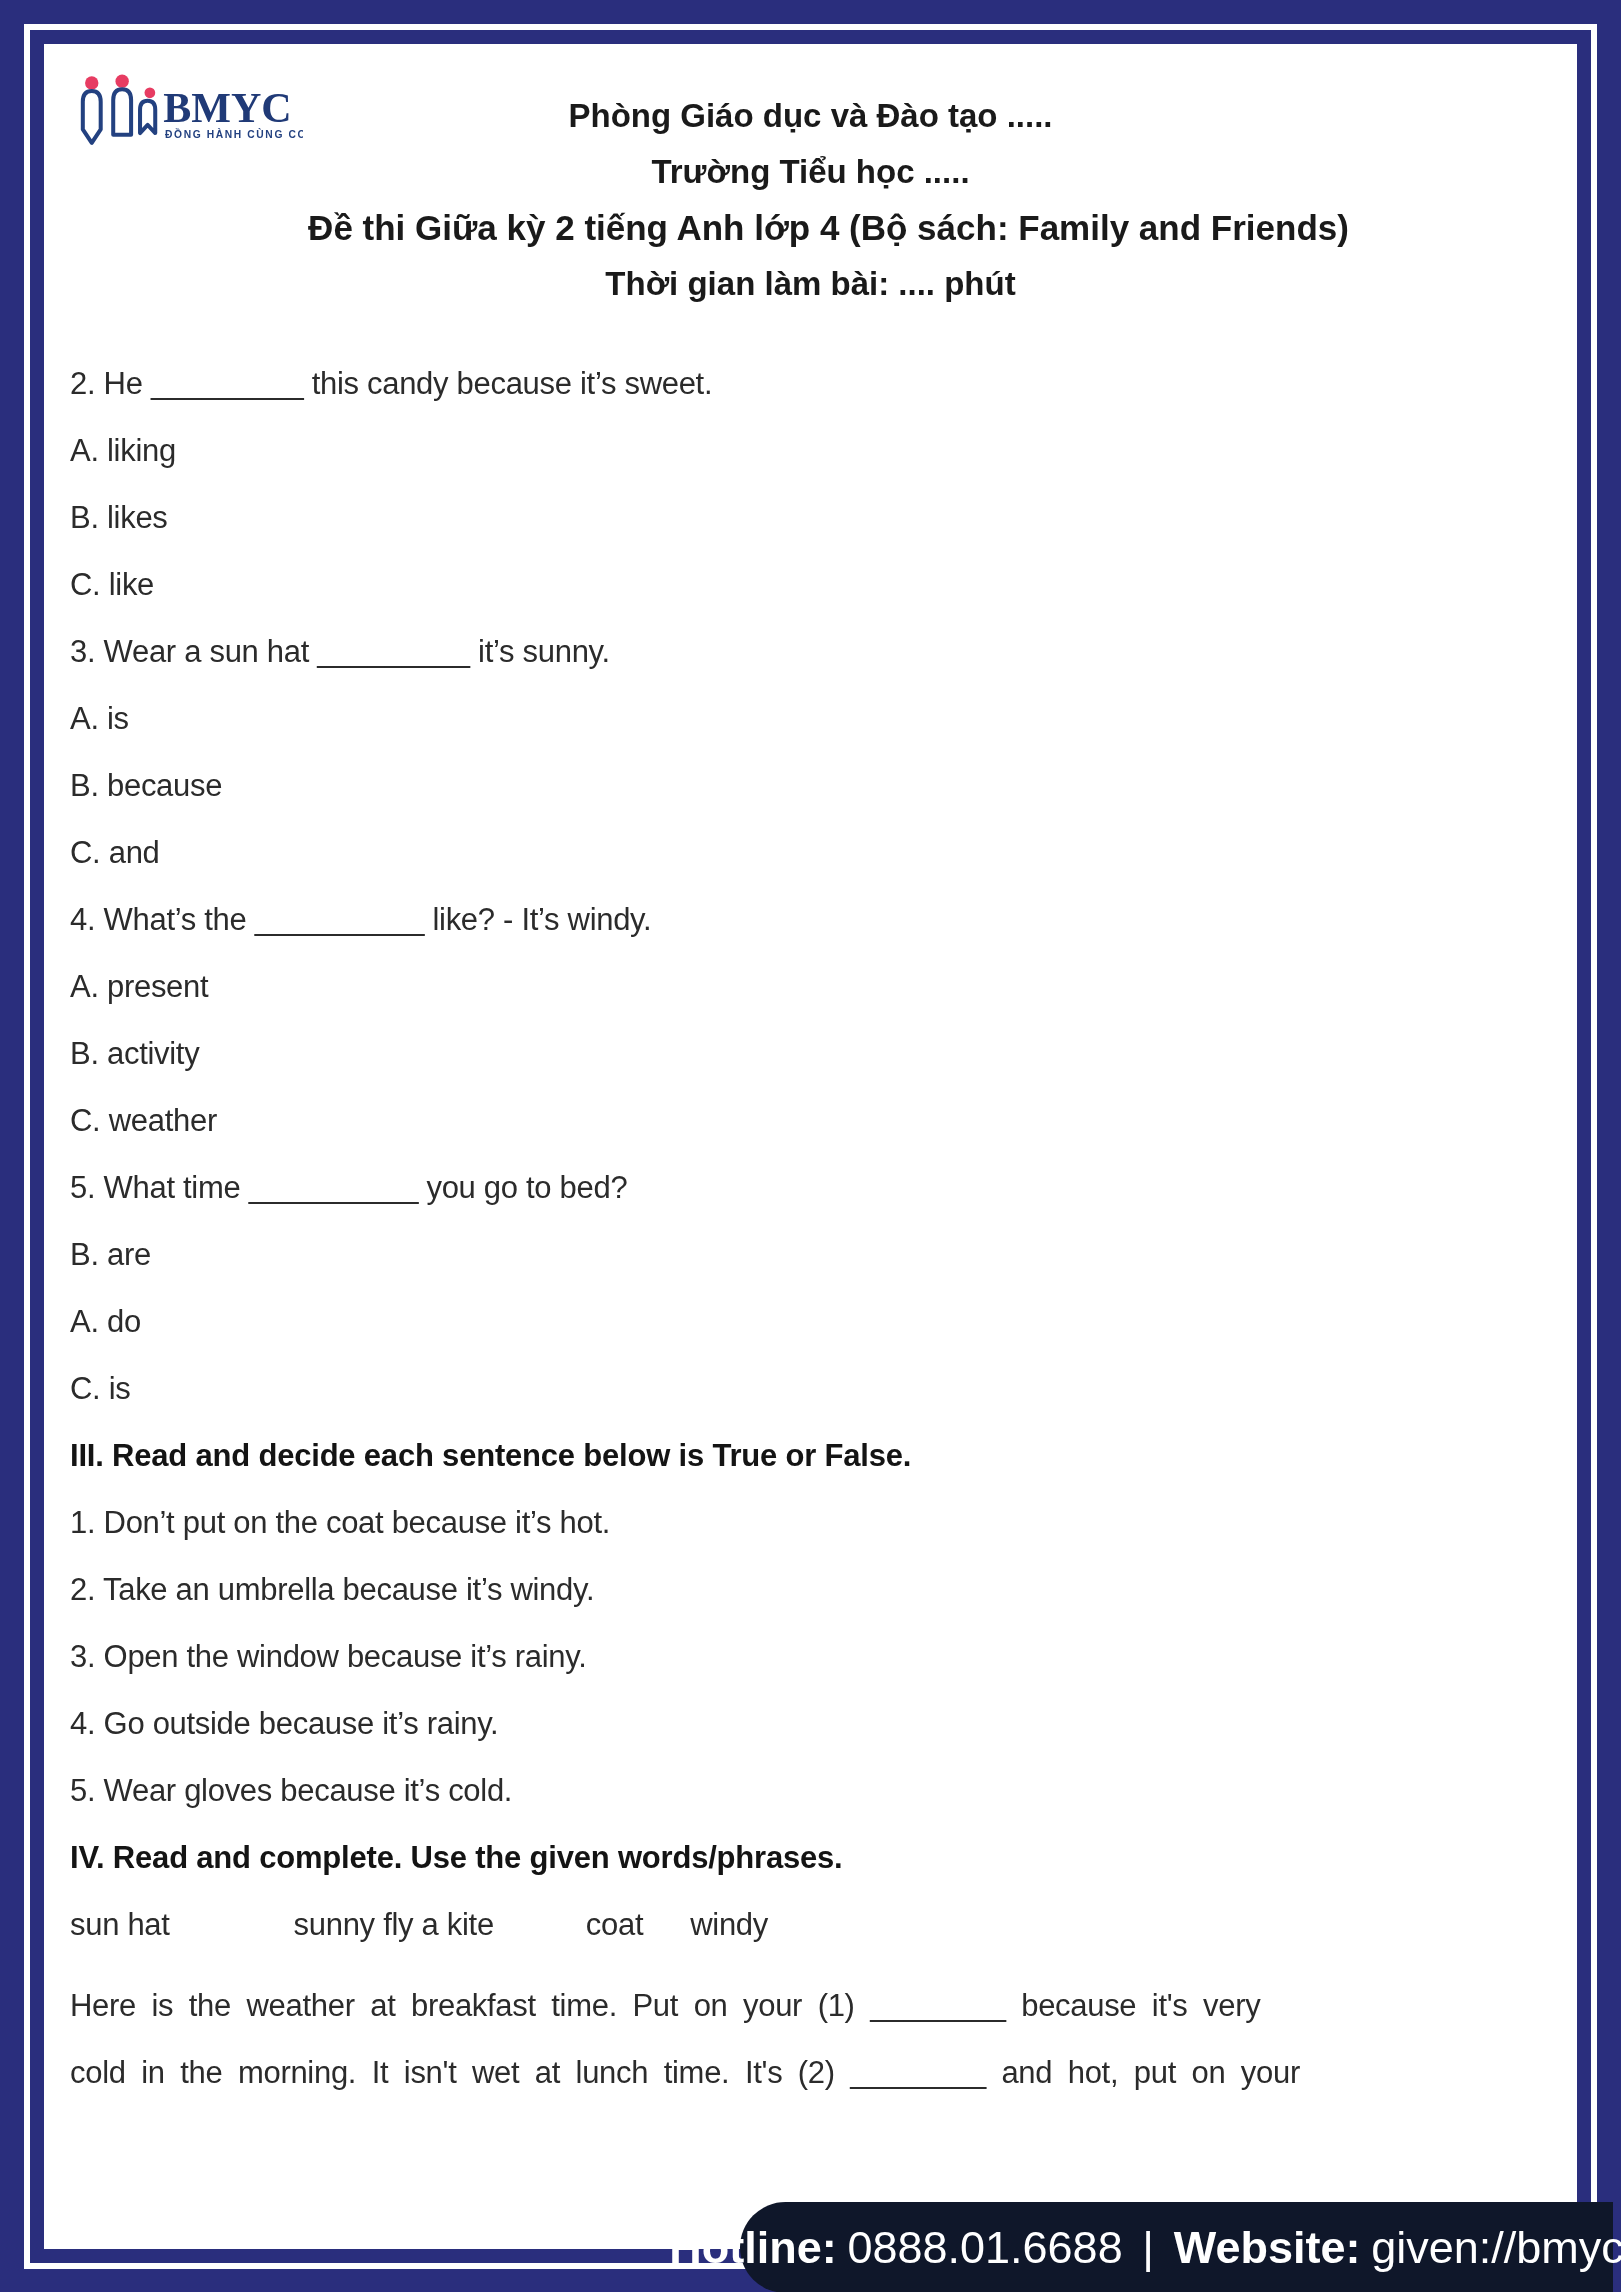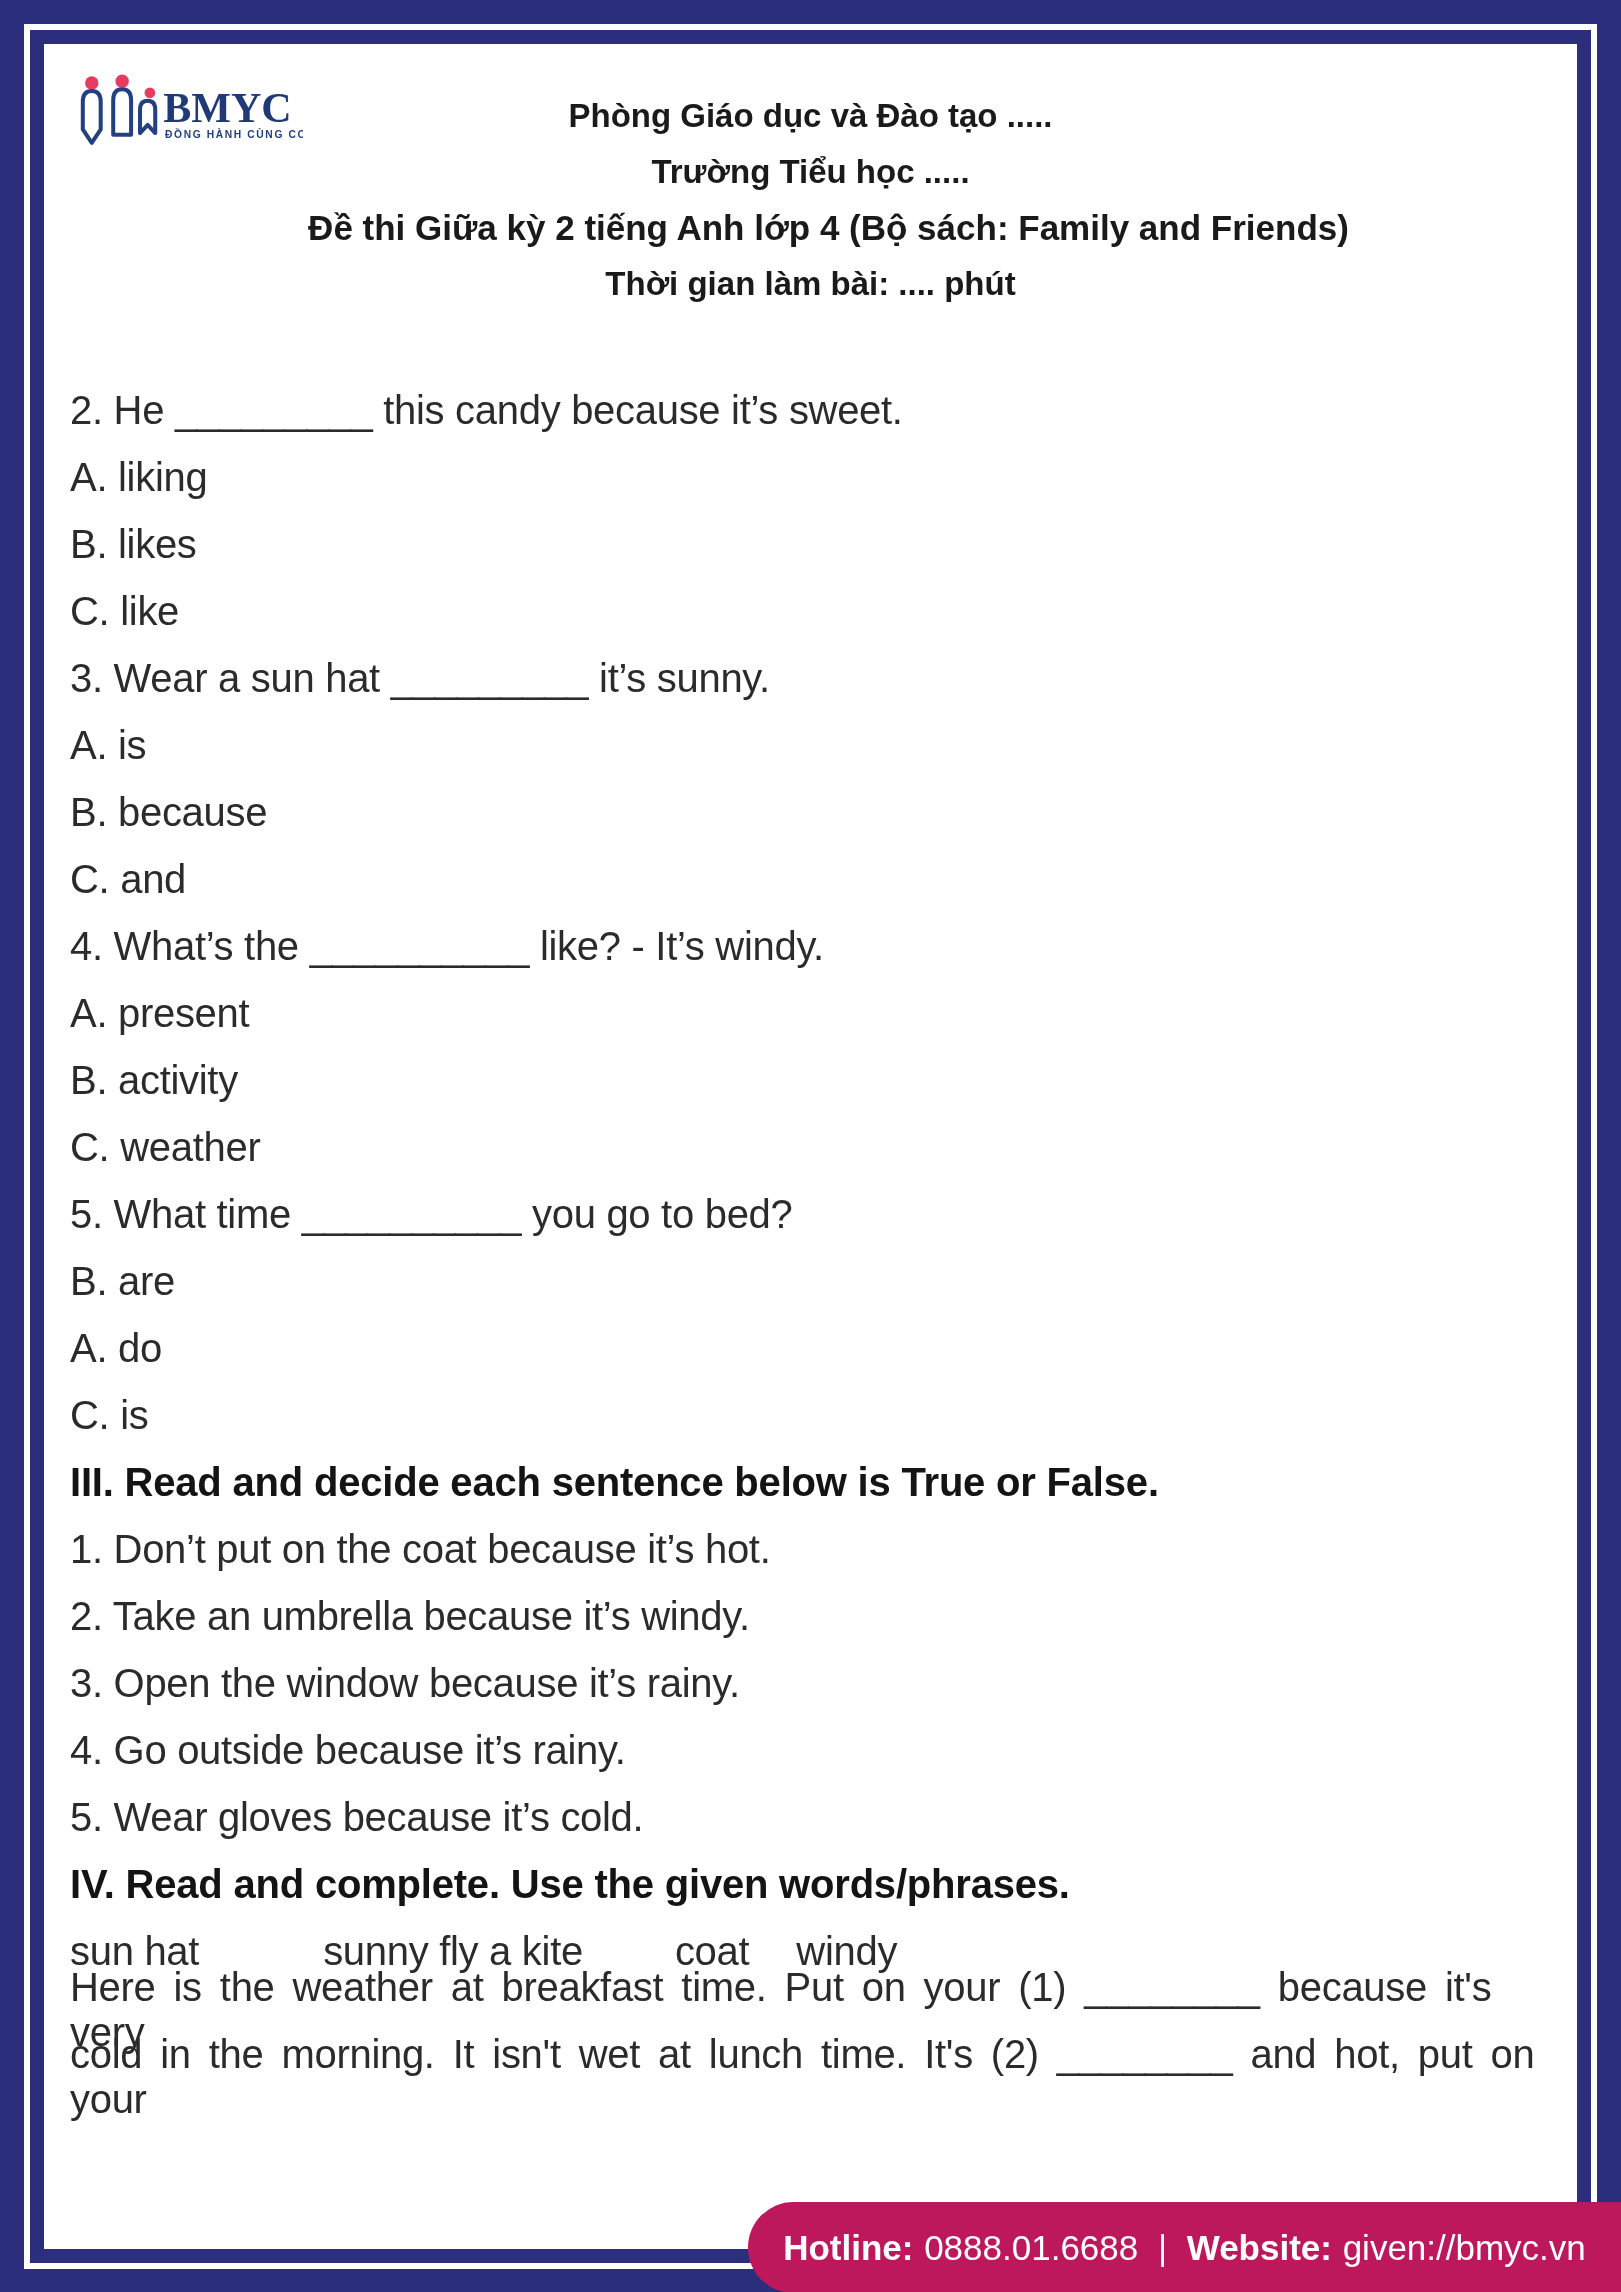--- a/index.html
+++ b/index.html
@@ -17,34 +17,34 @@
   .logo{position:absolute;left:35px;top:29.6px;}
 
   
   .header{position:absolute;left:0;right:0;top:44px;text-align:center;color:#1a1a1a;}
   .h-line{height:56px;display:flex;align-items:center;justify-content:center;}
   .h-sub{font-size:33px;font-weight:600;}
   .h-title{font-size:35px;font-weight:700;padding-left:36px;}
 
   
   .questions{position:absolute;left:26px;right:28px;top:322px;color:#2b2b2b;}
-  .line{height:67px;display:flex;align-items:flex-end;font-size:40px;letter-spacing:-0.3px;}
+  .line{height:67px;display:flex;align-items:flex-start;font-size:31px;letter-spacing:-0.3px;}
   .heading{font-weight:700;color:#141414;letter-spacing:-0.2px;}
   .passage{word-spacing:7.2px;color:#2b2b2b;}
   .p-first{margin-top:14.3px;}
   .wb0{margin-right:124px;}
   .wb1{margin-right:92px;}
   .wb2{margin-right:47px;}
 
   
   .footer-pill{
-    position:absolute;right:0;bottom:0;width:873px;height:91px;z-index:5;
-    background:#be185d;border-radius:46px 0 0 46px;
+    position:absolute;right:8px;bottom:0;width:873px;height:91px;z-index:5;
+    background:#0f172a;border-radius:46px 0 0 46px;
     display:flex;align-items:center;justify-content:center;gap:10.7px;
-    color:#ffffff;font-size:35px;
+    color:#ffffff;font-size:45px;
   }
   .f-bold{font-weight:700;}
   .f-sep{margin:0 9px;font-weight:400;}
 </style>
 </head>
 <body>
 
 <div class="b-outer"></div>
 <div class="b-white"></div>
 <div class="b-inner"></div>

